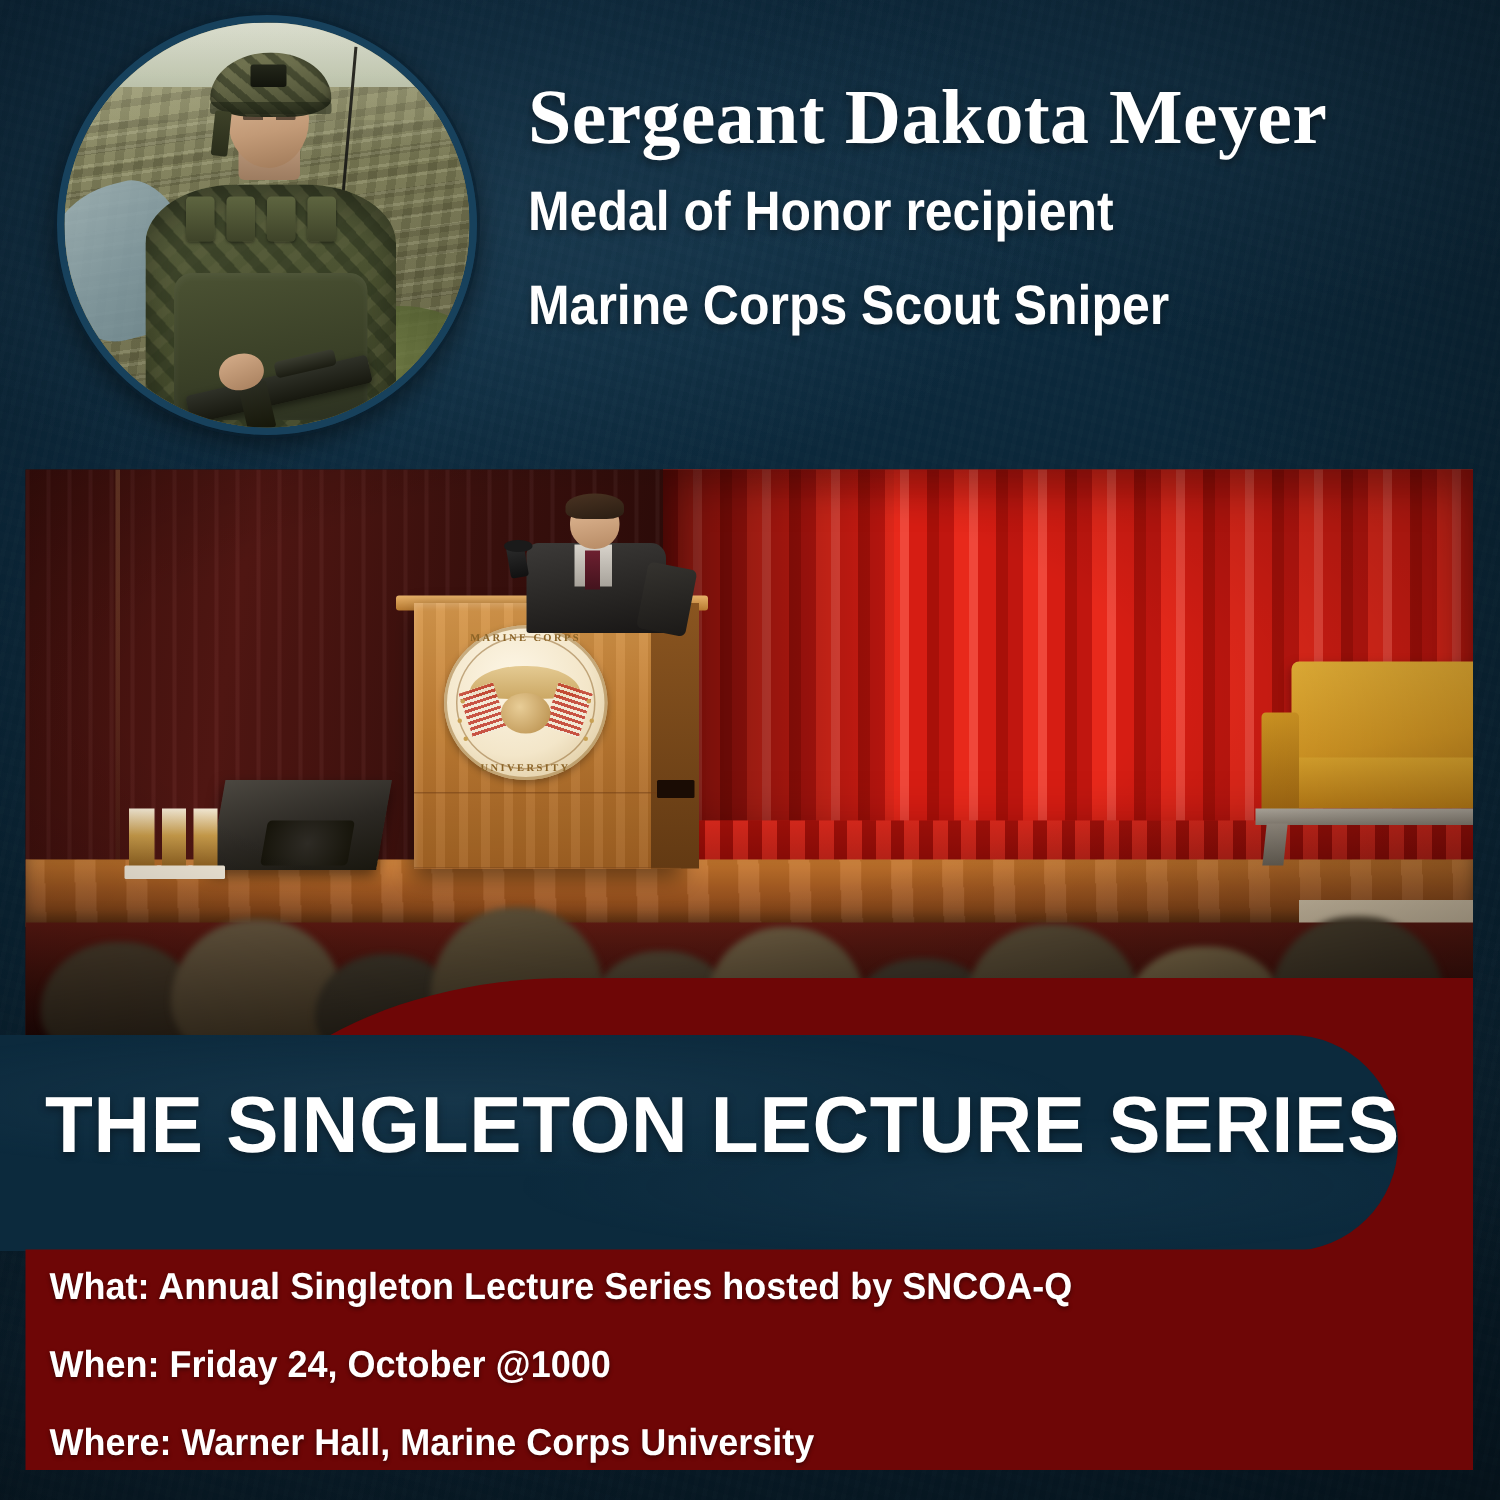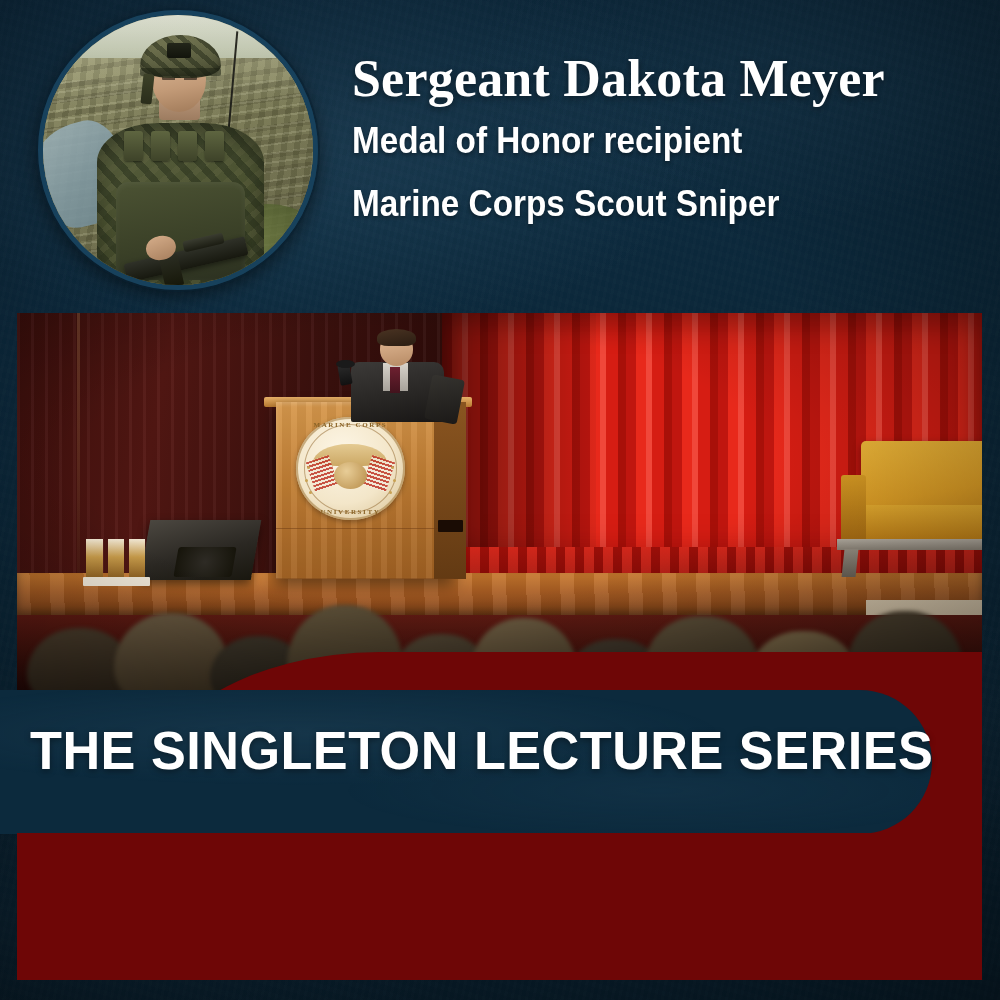--- a/index.html
+++ b/index.html
@@ -399,14 +399,19 @@
 
   <div class="red-flag"></div>
 
   <div class="navy-pill">
     <div class="navy-pill-tex"></div>
   </div>
 
   <div class="series-title">THE SINGLETON LECTURE SERIES</div>
 
   <div class="red-box"></div>
+  <div class="info">
+    <p class="info-line">What: Annual Singleton Lecture Series hosted by SNCOA-Q</p>
+    <p class="info-line">When: Friday 24, October @1000</p>
+    <p class="info-line last">Where: Warner Hall, Marine Corps University</p>
+  </div>
 
 </div>
 
 </body></html>

